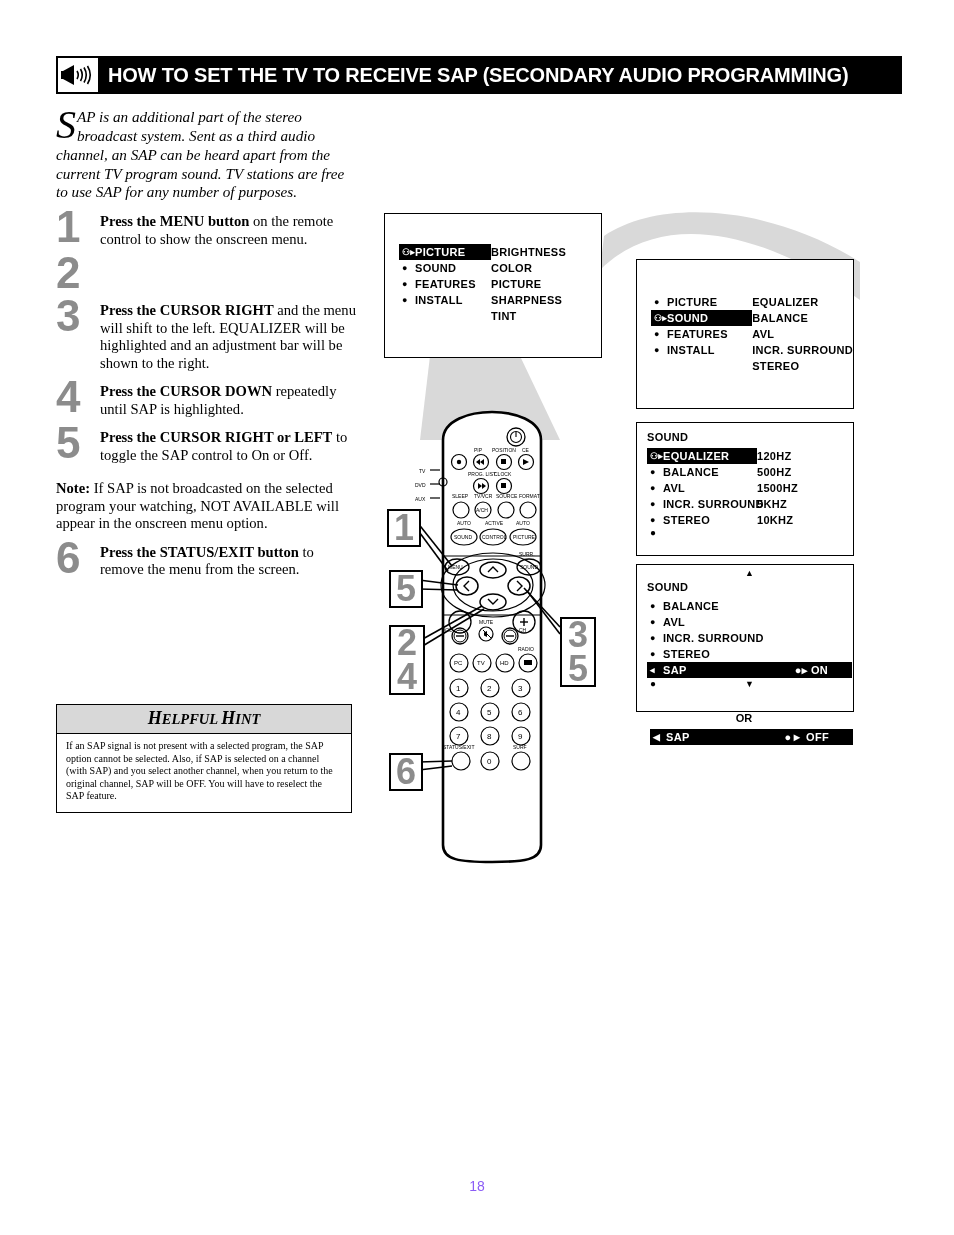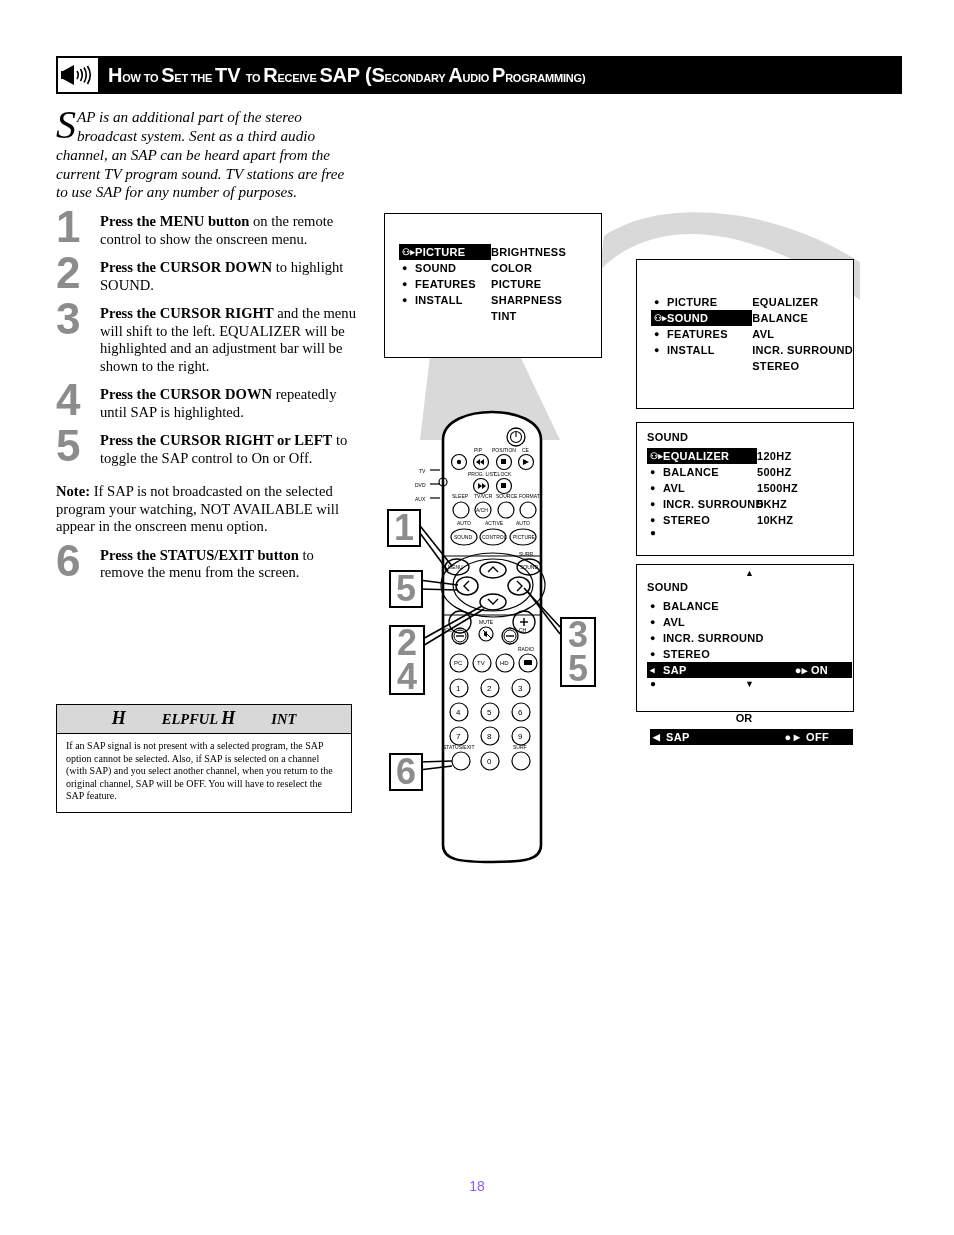--- a/index.html
+++ b/index.html
@@ -32,21 +32,21 @@
   }
   #header-title {
     color: #ffffff;
     font-family: "Liberation Sans", sans-serif;
     font-weight: bold;
     font-size: 20px;
     letter-spacing: -0.2px;
     margin-left: 10px;
     white-space: nowrap;
   }
-  #header-title .sc { font-size: 11px; }
+  #header-title .sc { font-size: 20px; }
 
   
   #left-col {
     position: absolute;
     left: 56px; top: 108px;
     width: 300px;
   }
   #intro-para {
     font-size: 15.2px;
     font-style: italic;
@@ -101,21 +101,21 @@
   }
   #hint-header {
     background: #d8d8d8;
     border-bottom: 1px solid #000;
     text-align: center;
     font-style: italic;
     font-weight: bold;
     font-size: 18px;
     padding: 3px 0 4px 0;
   }
-  #hint-header .sc { font-size: 14.5px; margin-left: 36px; }
+  #hint-header .sc { font-size: 14.5px; }
   #hint-body {
     padding: 6px 9px 9px 9px;
     font-size: 10px;
     line-height: 1.26;
   }
 
   
   .osd {
     position: absolute;
     border: 1px solid #000;
@@ -263,21 +263,20 @@
     <span class="dropcap">S</span><span>AP is an additional part of the stereo broadcast system.  Sent as a third audio channel, an SAP can be heard apart from the current TV program sound.  TV stations are free to use SAP for any number of purposes.</span>
   </div>
 
   <div id="steps-list">
       <div class="step-row">
         <div class="step-num">1</div>
         <div class="step-text"><b>Press the MENU button</b><span> on the remote control to show the onscreen menu.</span></div>
       </div>
       <div class="step-row">
         <div class="step-num">2</div>
-        <div class="step-text"><b>Press the CURSOR DOWN</b><span> to highlight SOUND.</span></div>
       </div>
       <div class="step-row">
         <div class="step-num">3</div>
         <div class="step-text"><b>Press the CURSOR RIGHT</b><span> and the menu will shift to the left. EQUALIZER will be highlighted and an adjustment bar will be shown to the right.</span></div>
       </div>
       <div class="step-row">
         <div class="step-num">4</div>
         <div class="step-text"><b>Press the CURSOR DOWN</b><span> repeatedly until SAP is highlighted.</span></div>
       </div>
       <div class="step-row">

